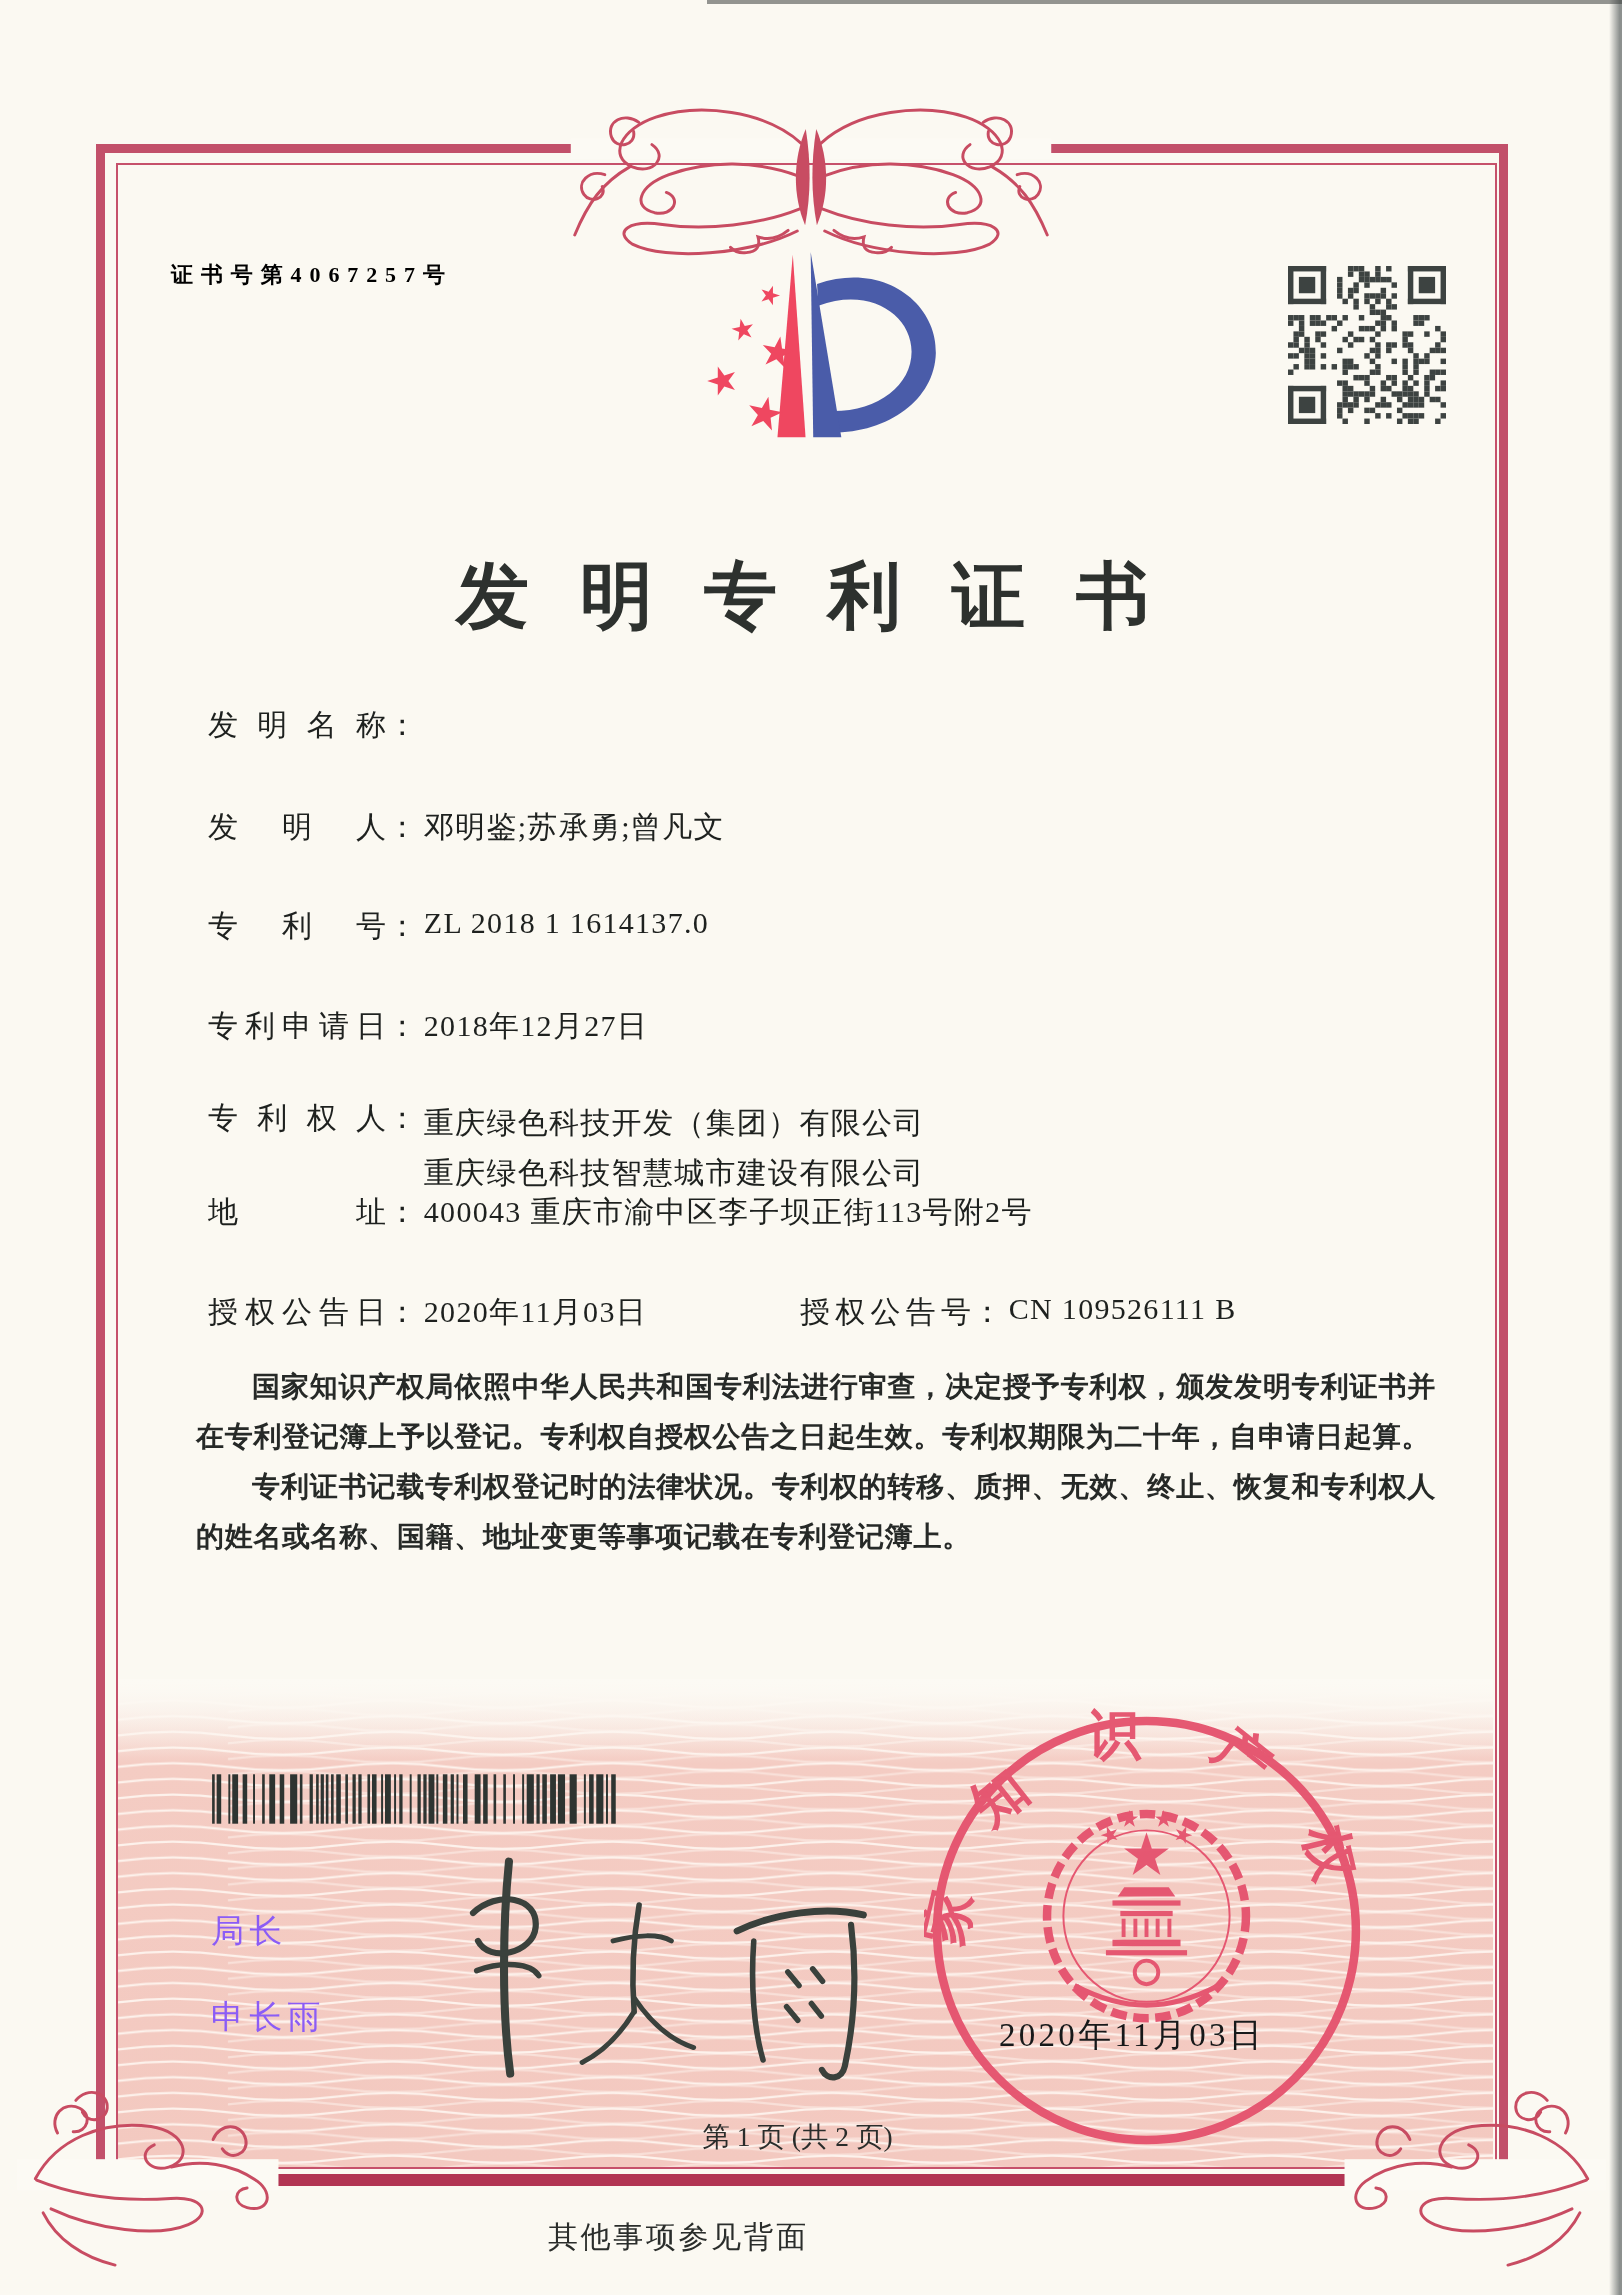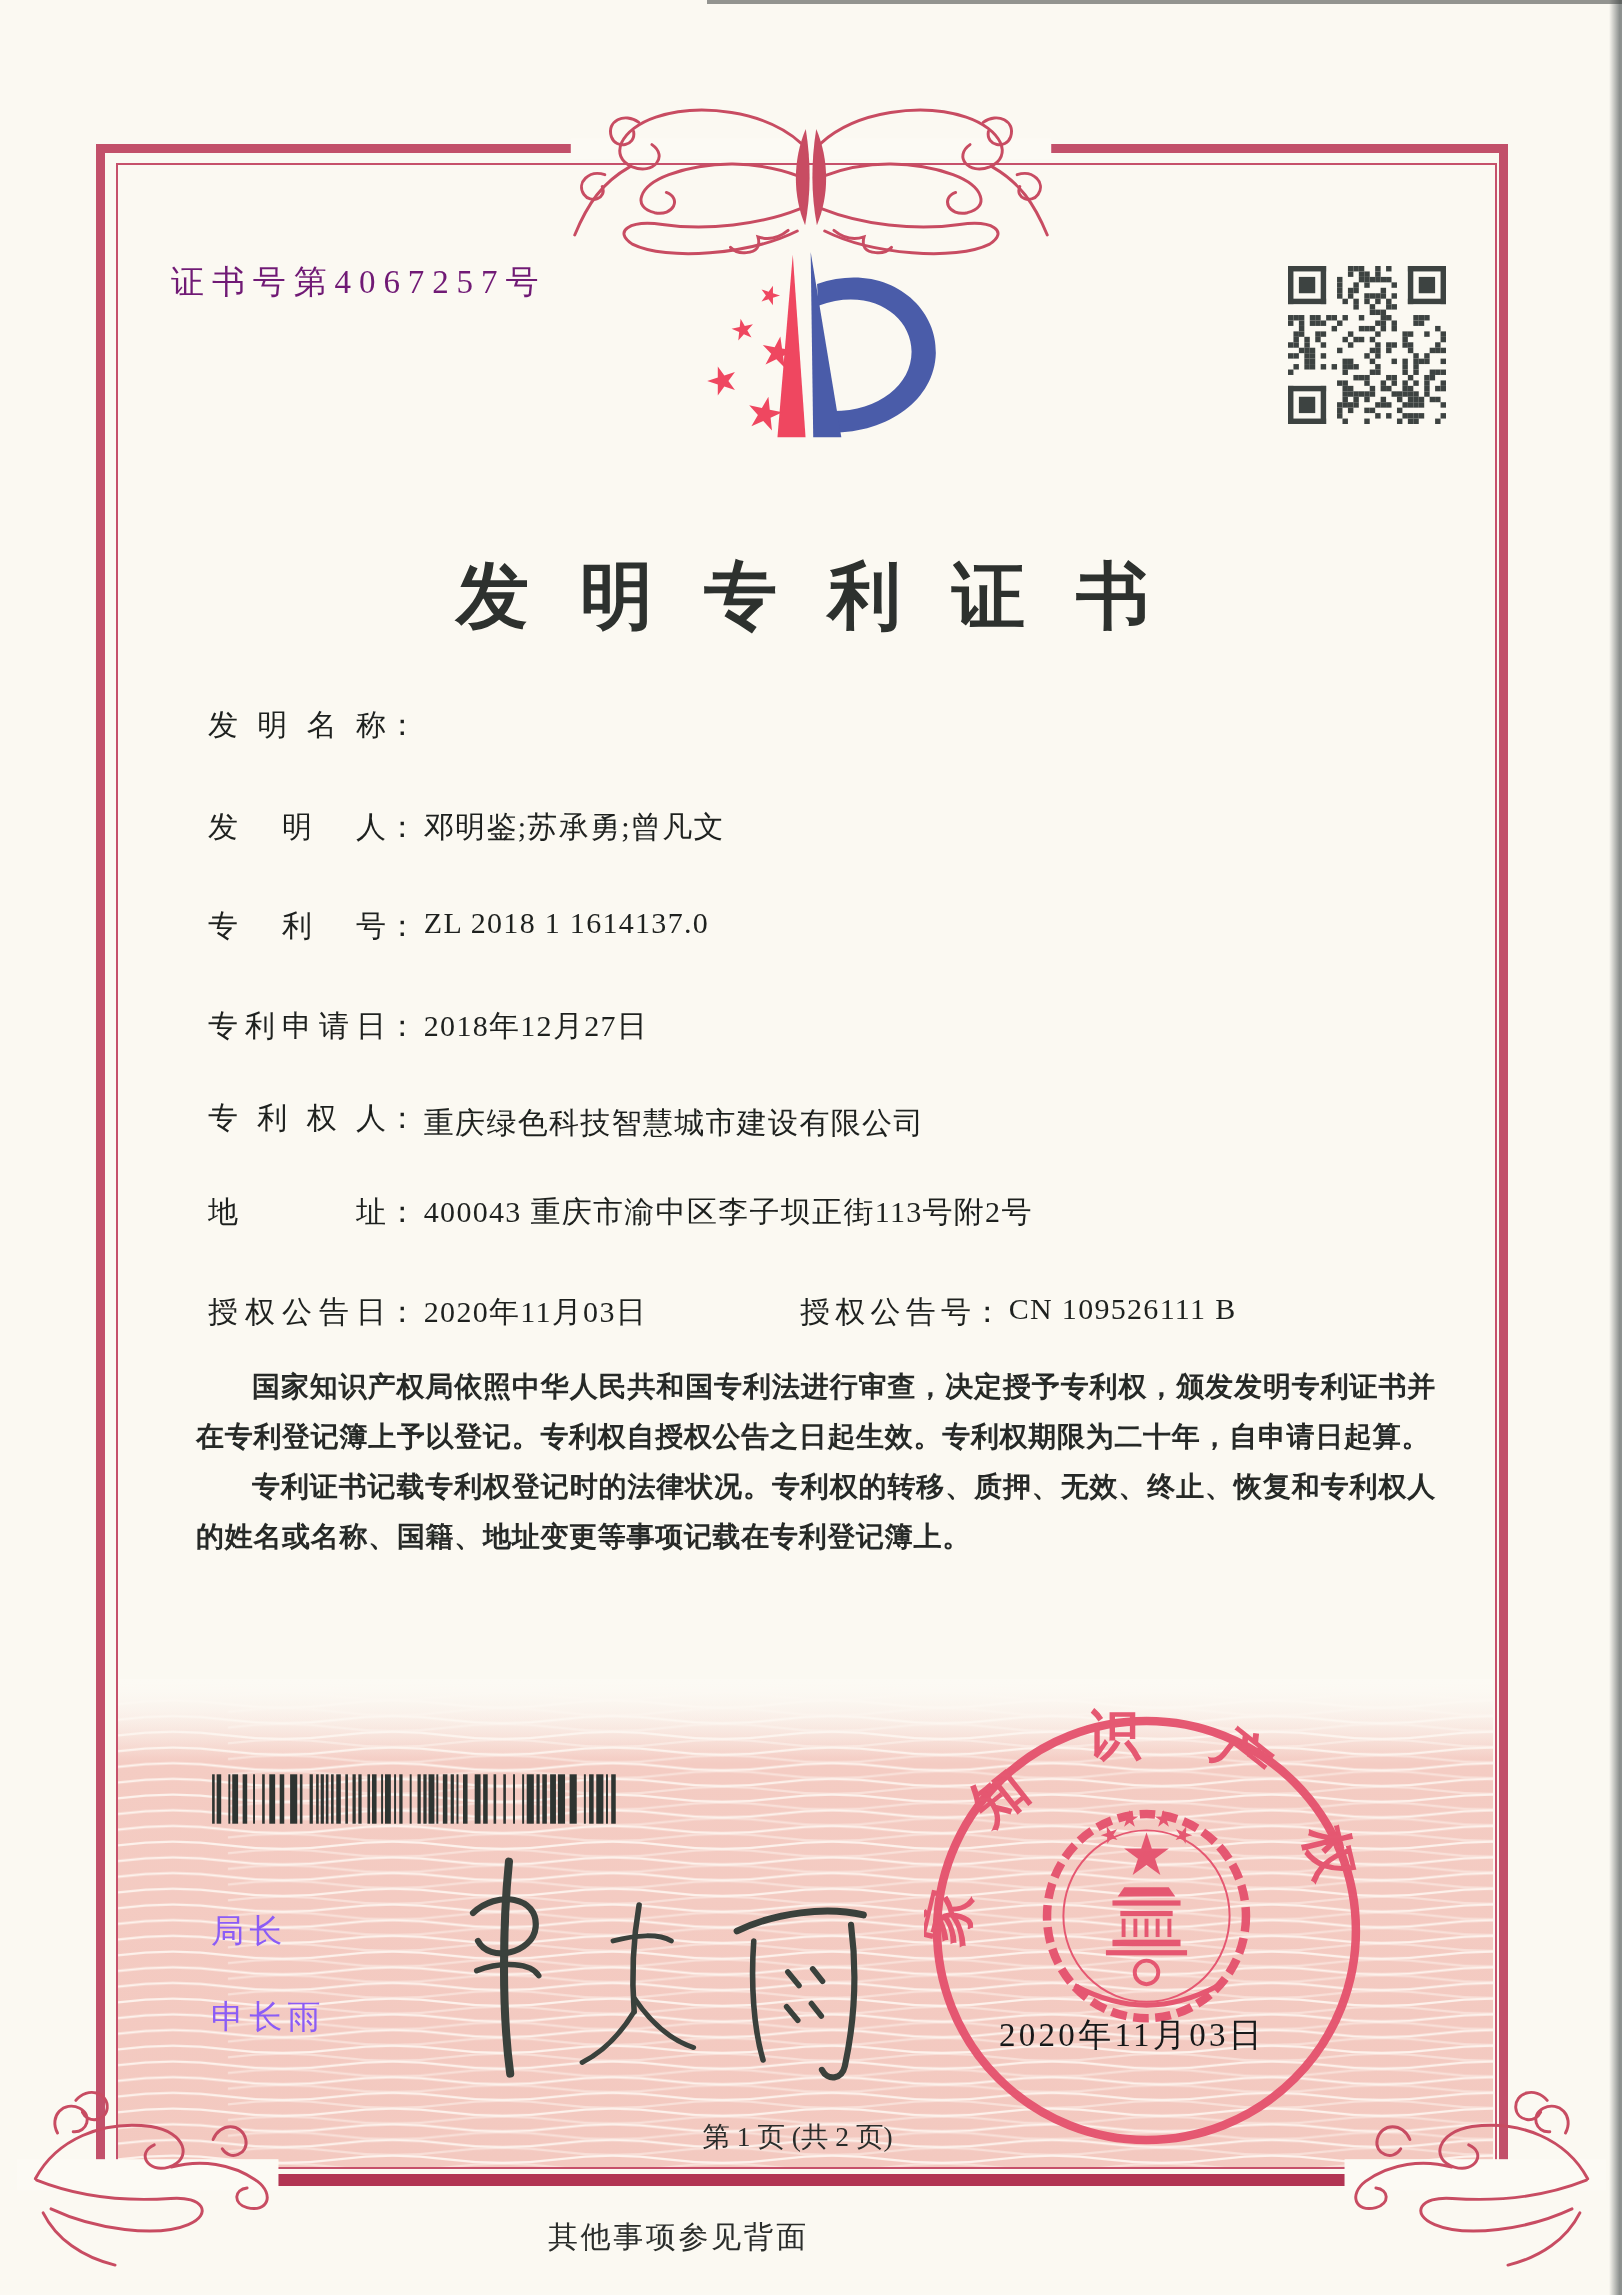--- a/index.html
+++ b/index.html
@@ -9,22 +9,22 @@
   .frame-band{position:absolute;left:96px;top:144px;width:1412px;height:2042px;
       border:9.8px solid #c2506a;border-bottom:12.4px solid #b23553;box-sizing:border-box;z-index:7;}
   .frame-pin{position:absolute;left:116px;top:163px;width:1381px;height:2006px;
       border:2px solid #c6516b;box-sizing:border-box;z-index:7;}
   
   .wave-zone{position:absolute;left:118px;top:1679px;width:1375px;height:489px;
       background:linear-gradient(180deg,rgba(244,204,195,0) 0,#f4ccc3 79px,#f3c9c0 100%);z-index:1;}
   .wave-fade{position:absolute;left:0;top:0;width:100%;height:85px;
       background:linear-gradient(180deg,#fcfaf4 0,rgba(252,250,244,0) 100%);z-index:2;}
   
-  .cert-no{position:absolute;left:171px;top:260px;font-size:33px;letter-spacing:7.9px;
-      color:#701a75;z-index:4;}
+  .cert-no{position:absolute;left:171px;top:260px;font-size:22px;letter-spacing:7.9px;
+      color:#000000;z-index:4;font-weight:bold;}
   .title{position:absolute;left:0;top:548px;width:1589px;text-align:center;
       font-size:73px;font-weight:700;color:#2d312e;letter-spacing:51px;padding-left:67px;
       box-sizing:border-box;z-index:4;}
   .fields{position:absolute;left:208px;top:687px;width:1283px;font-size:30px;color:#1e211f;z-index:4;}
   .frow{position:absolute;left:0;display:flex;align-items:flex-start;white-space:nowrap;}
   .jlabel{display:inline-flex;justify-content:space-between;width:178px;}
   .fcolon{margin:0 6.5px 0 1.3px;}
   .fval{letter-spacing:1.3px;}
   .fval .vline{line-height:50px;}
   .pair2{position:absolute;left:592px;display:flex;white-space:nowrap;}
@@ -431,20 +431,21 @@
   </div>
   <div class="frow" style="top:411px">
     <span class="jlabel">
         <span>专</span>
         <span>利</span>
         <span>权</span>
         <span>人</span>
       </span>
       <span class="fcolon">：</span>
     <span class="fval">
+      <div class="vline">重庆绿色科技开发（集团）有限公司</div>
       <div class="vline">重庆绿色科技智慧城市建设有限公司</div>
     </span>
   </div>
   <div class="frow" style="top:505px">
     <span class="jlabel">
         <span>地</span>
         <span>址</span>
       </span>
       <span class="fcolon">：</span>
     <span class="fval">400043 重庆市渝中区李子坝正街113号附2号</span>

